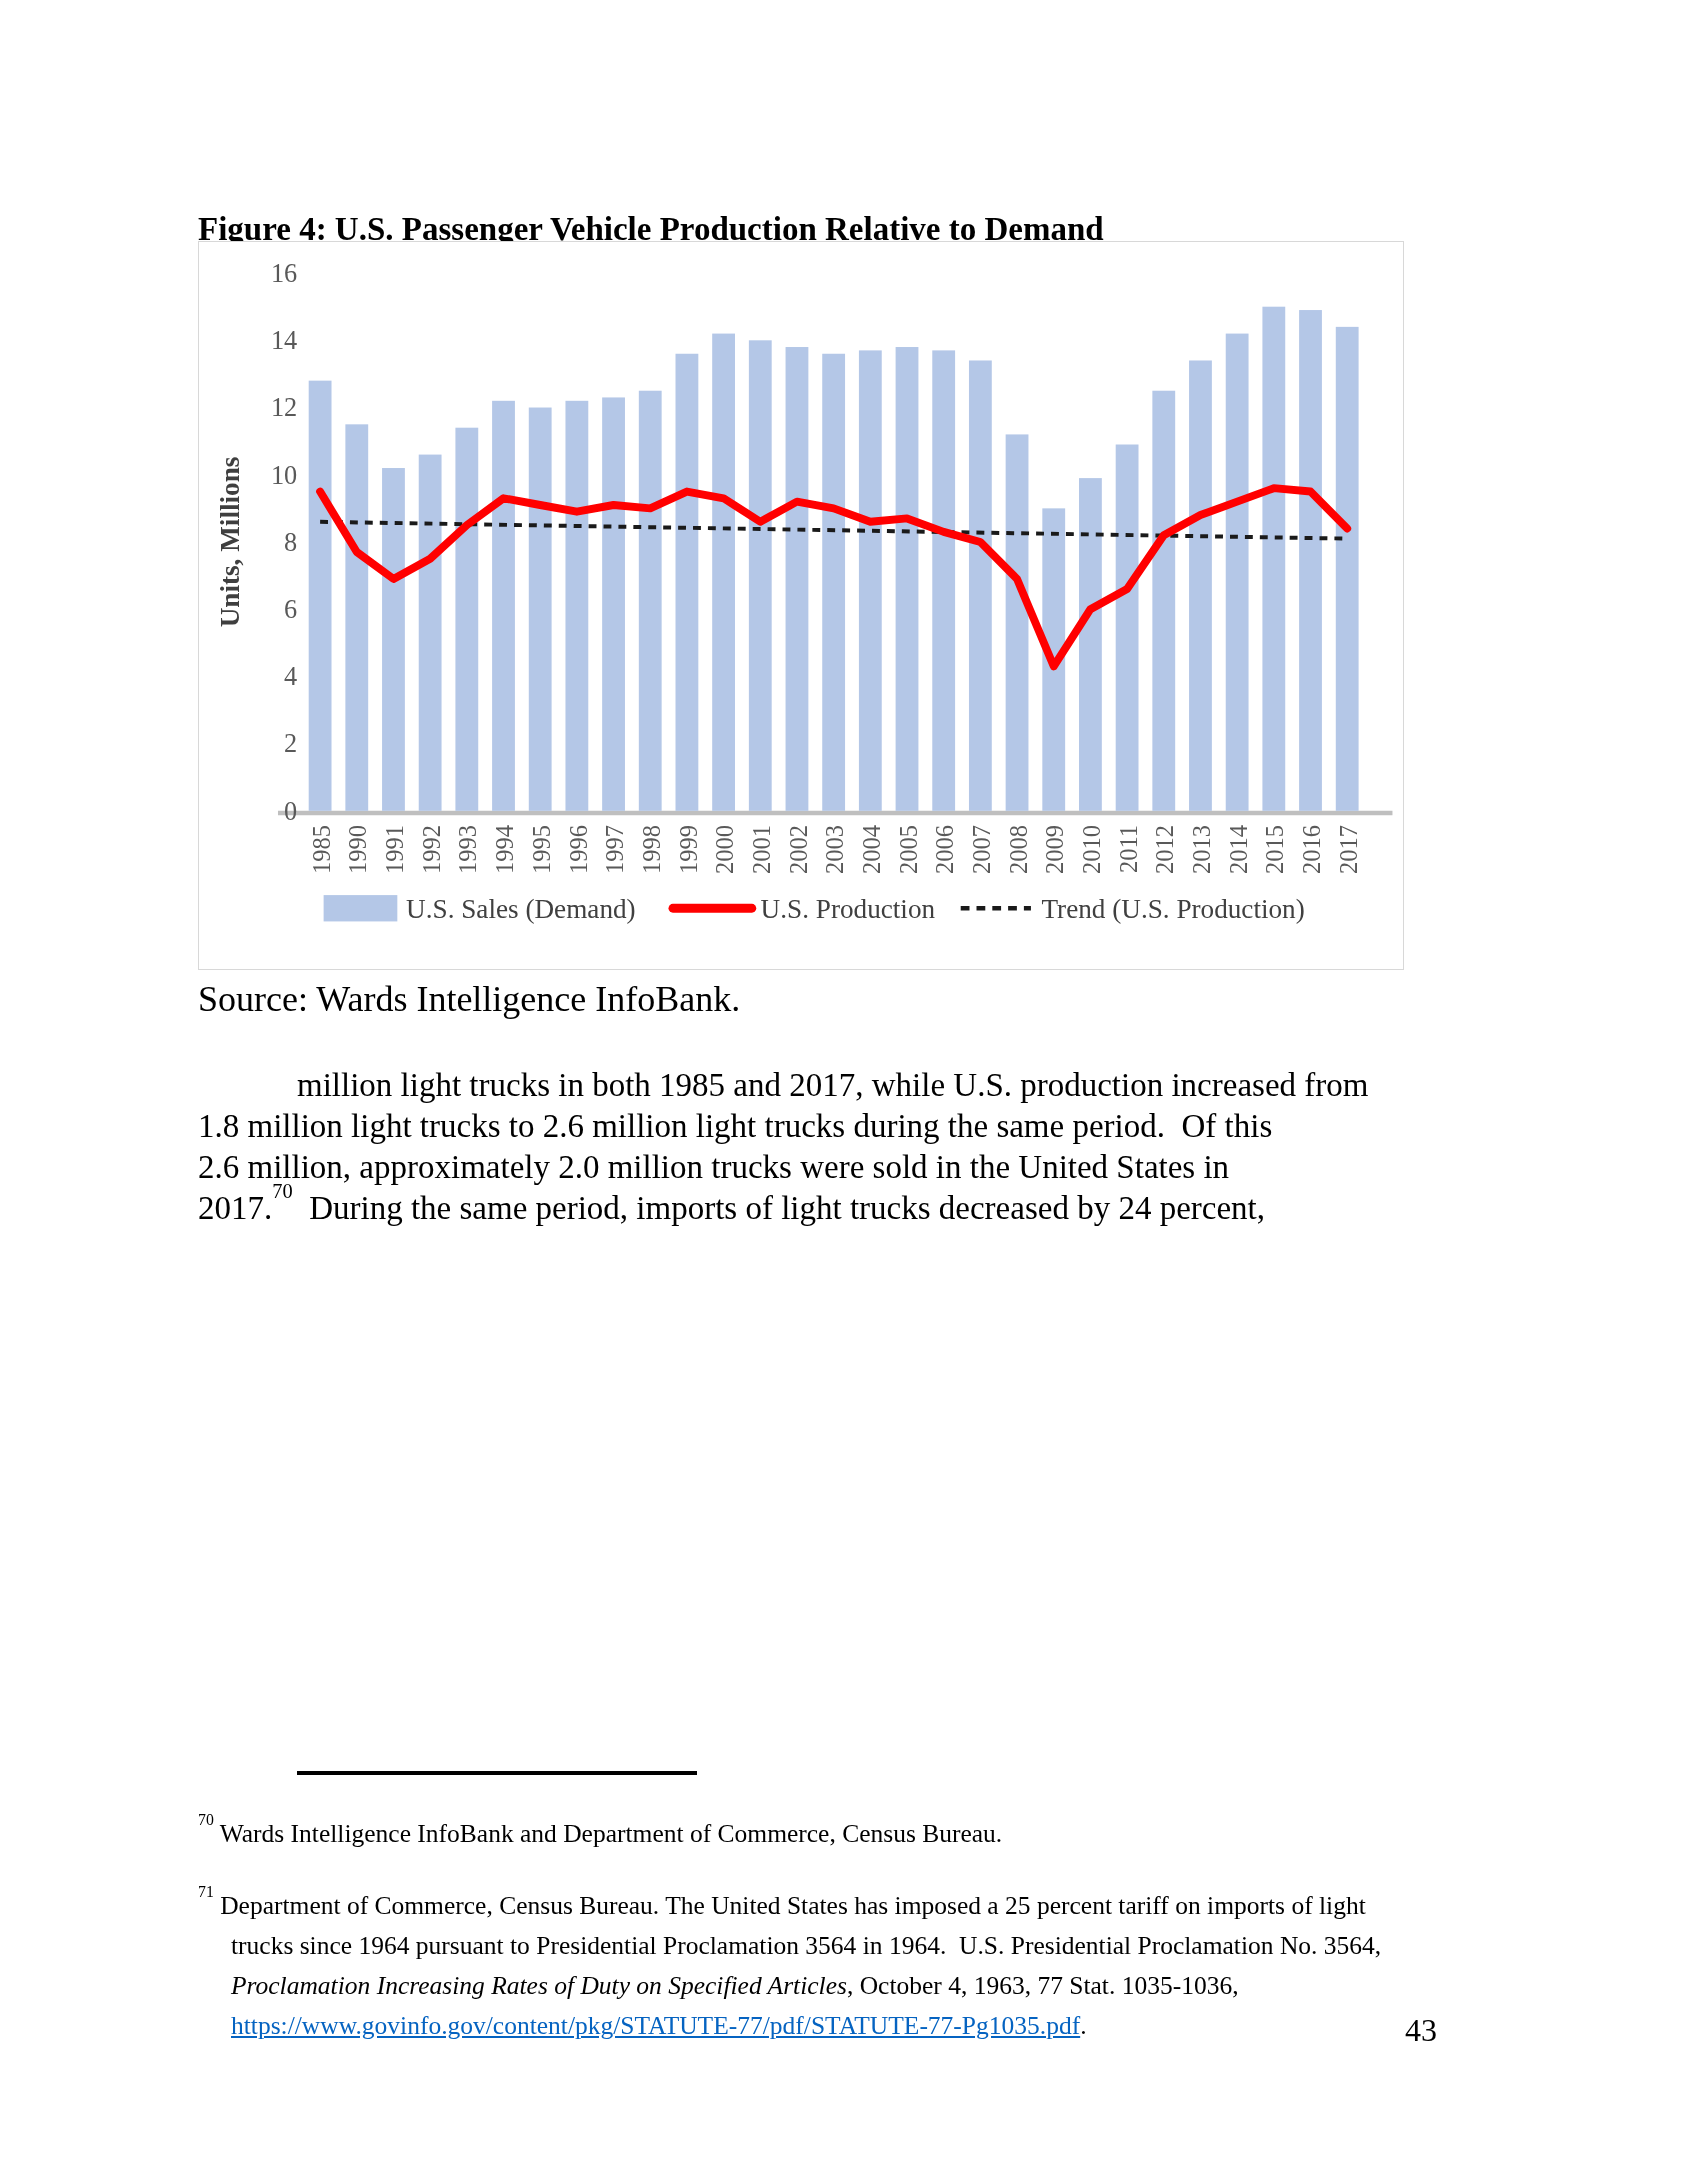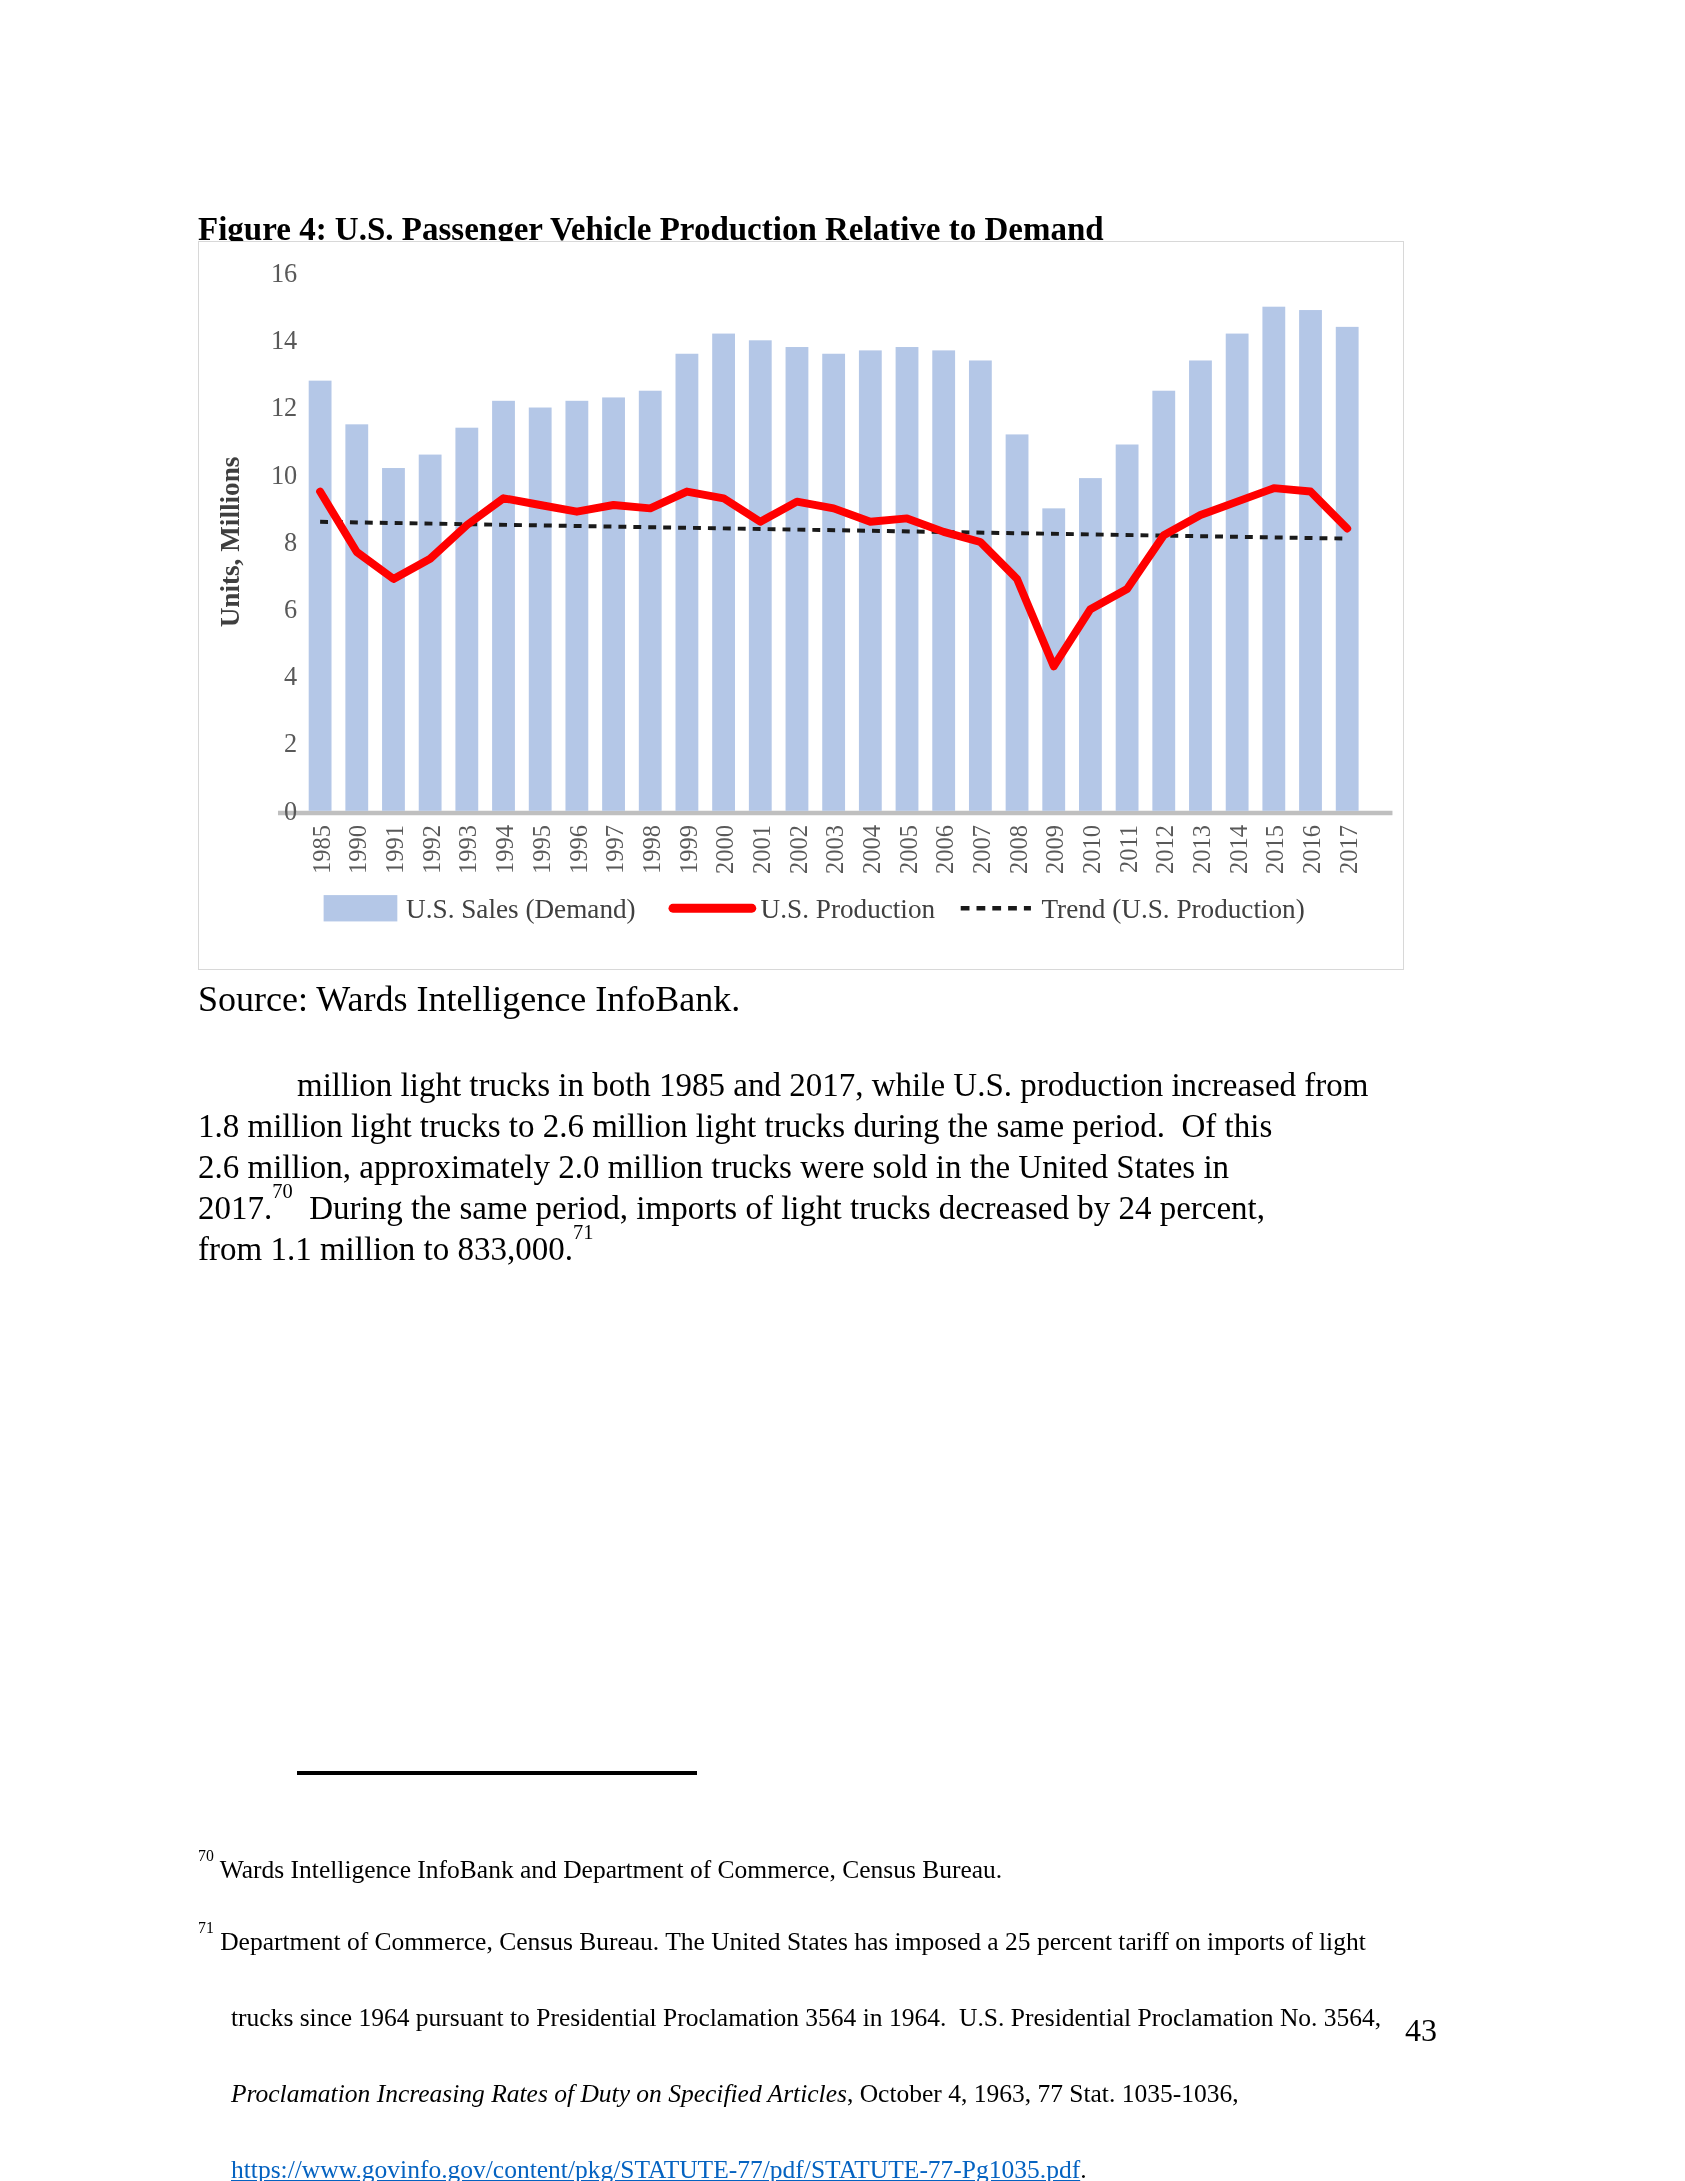--- a/index.html
+++ b/index.html
@@ -8,21 +8,21 @@
   .title{position:absolute;left:198px;top:197px;font-size:33px;font-weight:bold;white-space:pre;margin-top:14px;}
   .chart-box{position:absolute;left:198px;top:241px;width:1204px;height:727px;border:1.8px solid #d8d8d8;background:#fff;}
   .source{position:absolute;left:198px;top:978px;font-size:36px;white-space:pre;}
 
   .para{position:absolute;left:198px;top:1065px;font-size:33px;line-height:41px;}
   .para .tline{white-space:pre;}
   .para .tline:first-child{padding-left:99px;}
 
   .fnsep{position:absolute;left:297px;top:1771px;width:400px;height:3.5px;background:#000;}
   .fn{position:absolute;left:198px;font-size:25.5px;line-height:40px;}
-  .fn .tline{white-space:pre;margin-top:36px;}
+  .fn .tline{white-space:pre;}
   .fn70{top:1814px;}
   .fn71{top:1886px;}
   .fn71 .tline{padding-left:33px;}
   .fn71 .tline:first-child{padding-left:0;}
 
   sup{font-size:62%;line-height:0;position:relative;top:-0.45em;}
   .it{font-style:italic;}
   .lnk{color:#0563c1;text-decoration:underline;cursor:pointer;}
 
   .pagenum{position:absolute;left:1332px;top:2012px;width:105px;text-align:right;font-size:32px;}
@@ -121,21 +121,20 @@
     </svg>
 </div>
 
 <div class="source">Source: Wards Intelligence InfoBank.</div>
 
 <div class="para">
     <div class="tline"><span>million light trucks in both 1985 and 2017, while U.S. production increased from</span></div>
     <div class="tline"><span>1.8 million light trucks to 2.6 million light trucks during the same period.  Of this</span></div>
     <div class="tline"><span>2.6 million, approximately 2.0 million trucks were sold in the United States in</span></div>
     <div class="tline"><span>2017.</span><sup>70</sup><span>  During the same period, imports of light trucks decreased by 24 percent,</span></div>
-    <div class="tline"><span>from 1.1 million to 833,000.</span><sup>71</sup></div>
   </div>
 
 <div class="fnsep"></div>
 <div class="fn fn70">
     <div class="tline"><sup>70</sup><span> Wards Intelligence InfoBank and Department of Commerce, Census Bureau.</span></div>
   </div>
 <div class="fn fn71">
     <div class="tline"><sup>71</sup><span> Department of Commerce, Census Bureau. The United States has imposed a 25 percent tariff on imports of light</span></div>
     <div class="tline"><span>trucks since 1964 pursuant to Presidential Proclamation 3564 in 1964.  U.S. Presidential Proclamation No. 3564,</span></div>
     <div class="tline"><span class="it">Proclamation Increasing Rates of Duty on Specified Articles</span><span>, October 4, 1963, 77 Stat. 1035-1036,</span></div>

